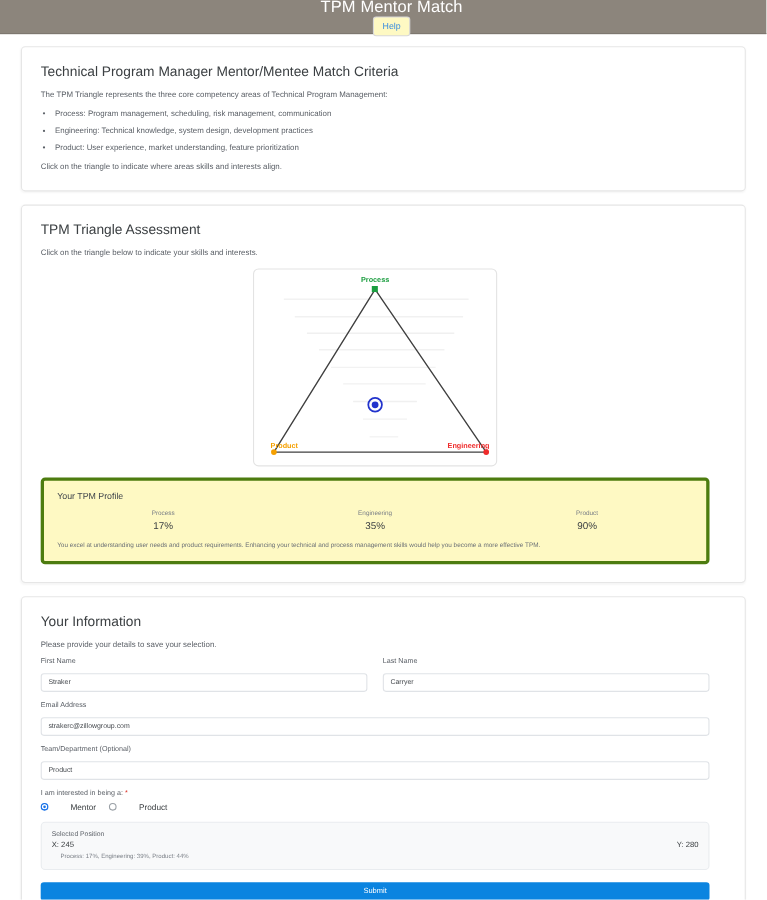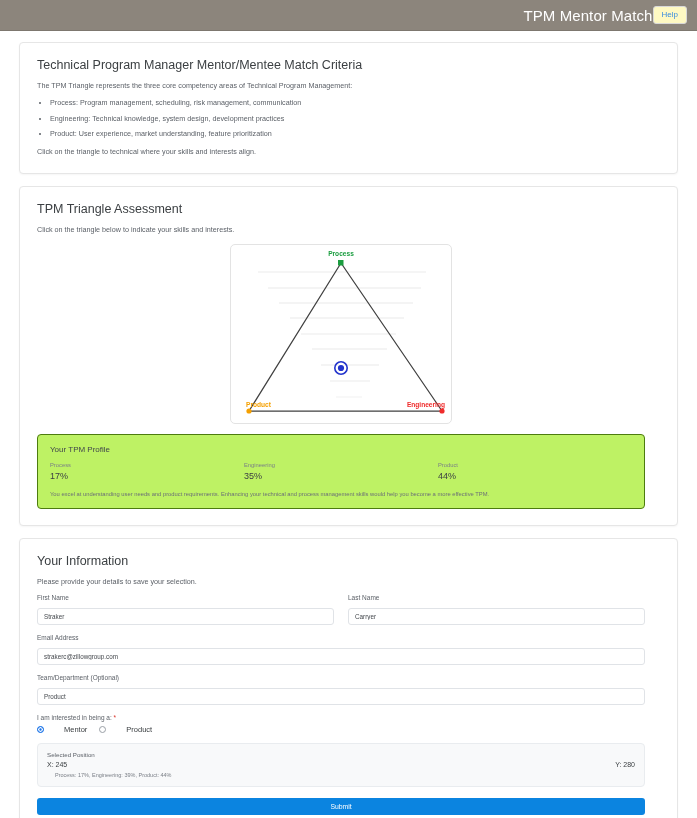--- a/index.html
+++ b/index.html
@@ -16,23 +16,24 @@
     background: #ffffff;
     overflow: hidden;
   }
 
   
   .appbar {
     height: 31px;
     background: #8c857c;
     display: flex;
     align-items: center;
-    justify-content: flex-end;
+    justify-content: center;
     padding: 0 10px 0 25px;
     border-bottom: 1px solid #7d776f;
+    flex-direction: column;
   }
   .appbar-title {
     color: #ffffff;
     font-size: 15px;
     font-weight: 400;
     letter-spacing: 0.1px;
   }
   .help-btn {
     background: #fef9c3;
     color: #3b8ede;
@@ -92,37 +93,37 @@
     height: 180px;
     background: #ffffff;
     border: 1px solid #e3e3e3;
     border-radius: 5px;
     position: relative;
   }
   .tri-box svg { display: block; }
 
   
   .profile {
-    background: #bef264;
-    border: 1px solid #4d7c0f;
+    background: #fef9c3;
+    border: 3px solid #4d7c0f;
     border-radius: 4px;
     padding: 10px 12px 10px 12px;
   }
   .profile-title {
     font-size: 8px;
     color: #41464c;
     margin: 0 0 8px 0;
   }
   .profile-grid {
     display: flex;
     margin-bottom: 9px;
   }
   .profile-col {
     flex: 1;
-    text-align: left;
+    text-align: center;
   }
   .profile-col .lbl {
     font-size: 5.8px;
     color: #7a7f86;
     margin-bottom: 3px;
   }
   .profile-col .val {
     font-size: 9px;
     color: #3c4043;
   }
@@ -251,21 +252,21 @@
   <div class="content">
 
     <div class="card">
       <h2 class="card-title lg">Technical Program Manager Mentor/Mentee Match Criteria</h2>
       <p class="p">The TPM Triangle represents the three core competency areas of Technical Program Management:</p>
       <ul class="bullets">
         <li>Process: Program management, scheduling, risk management, communication</li>
         <li>Engineering: Technical knowledge, system design, development practices</li>
         <li>Product: User experience, market understanding, feature prioritization</li>
       </ul>
-      <p class="p" style="margin-bottom:0">Click on the triangle to technical where your skills and interests align.</p>
+      <p class="p" style="margin-bottom:0">Click on the triangle to indicate where areas skills and interests align.</p>
     </div>
 
     <div class="card">
       <h2 class="card-title">TPM Triangle Assessment</h2>
       <p class="p">Click on the triangle below to indicate your skills and interests.</p>
 
       <div class="tri-wrap">
         <div class="tri-box">
           <svg width="220" height="178" viewBox="0 0 220 178">
             <g>
@@ -301,21 +302,21 @@
           <div class="profile-col">
             <div class="lbl">Process</div>
             <div class="val">17%</div>
           </div>
           <div class="profile-col">
             <div class="lbl">Engineering</div>
             <div class="val">35%</div>
           </div>
           <div class="profile-col">
             <div class="lbl">Product</div>
-            <div class="val">44%</div>
+            <div class="val">90%</div>
           </div>
         </div>
         <div class="profile-note">You excel at understanding user needs and product requirements. Enhancing your technical and process management skills would help you become a more effective TPM.</div>
       </div>
     </div>
 
     <div class="card">
       <h2 class="card-title">Your Information</h2>
       <p class="p">Please provide your details to save your selection.</p>
 

